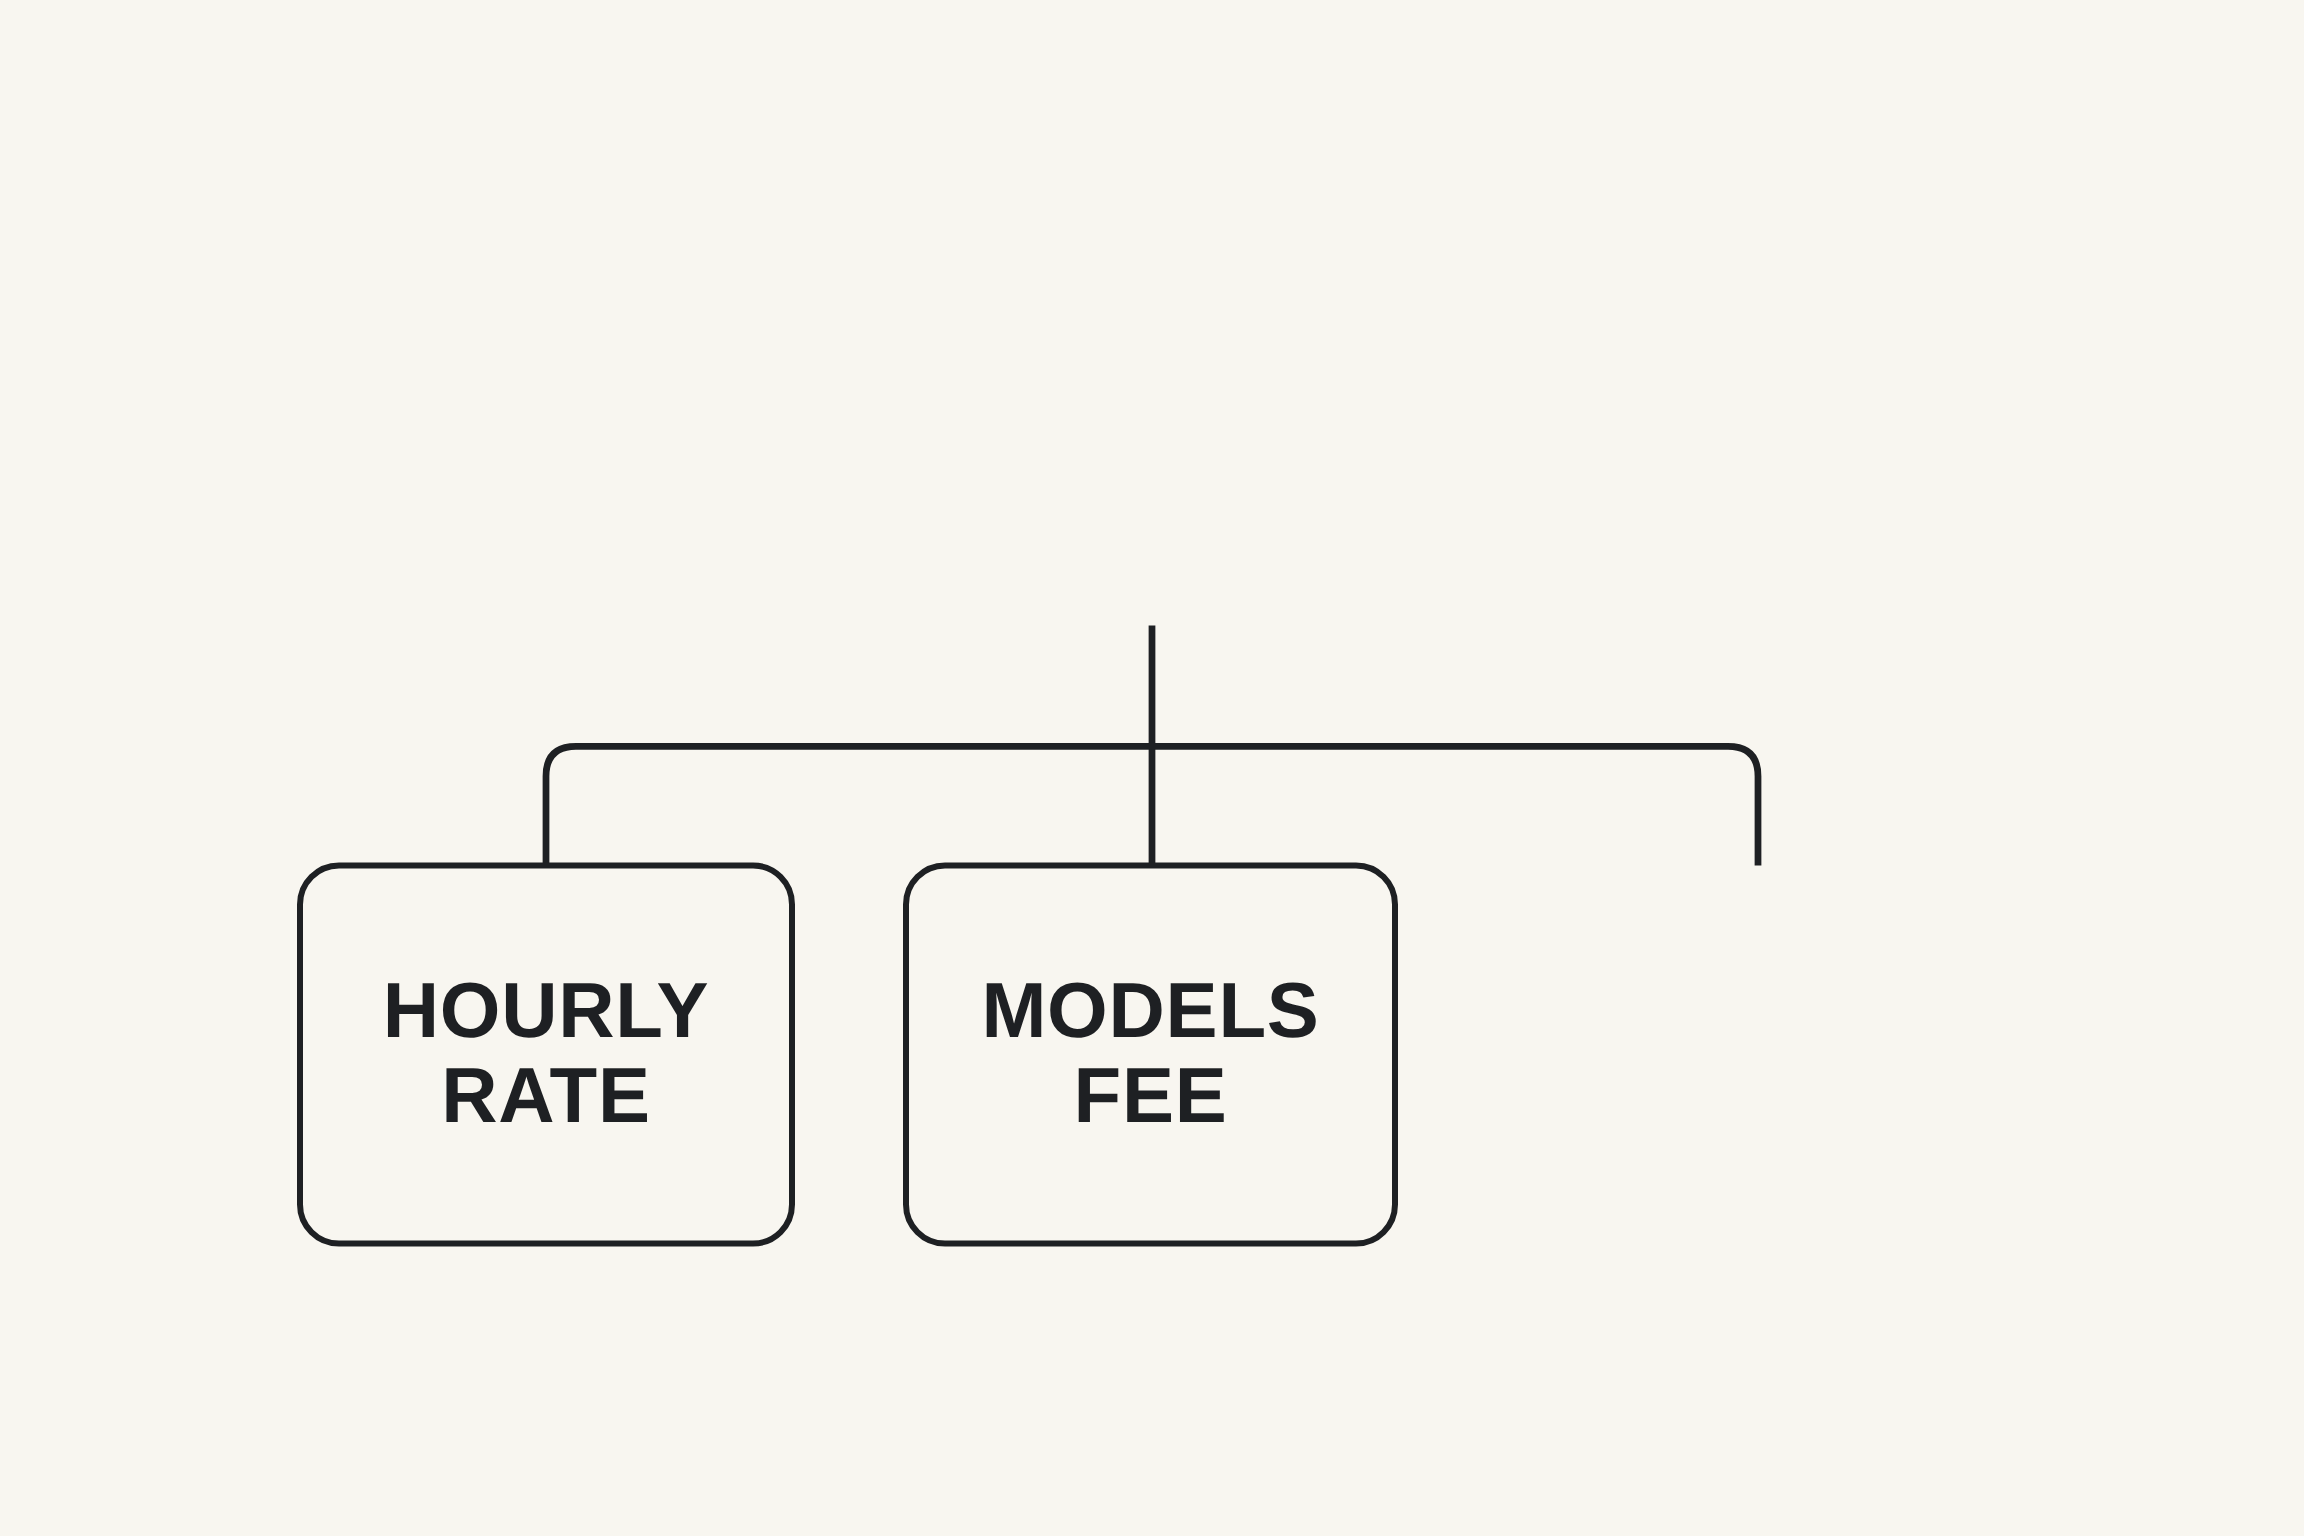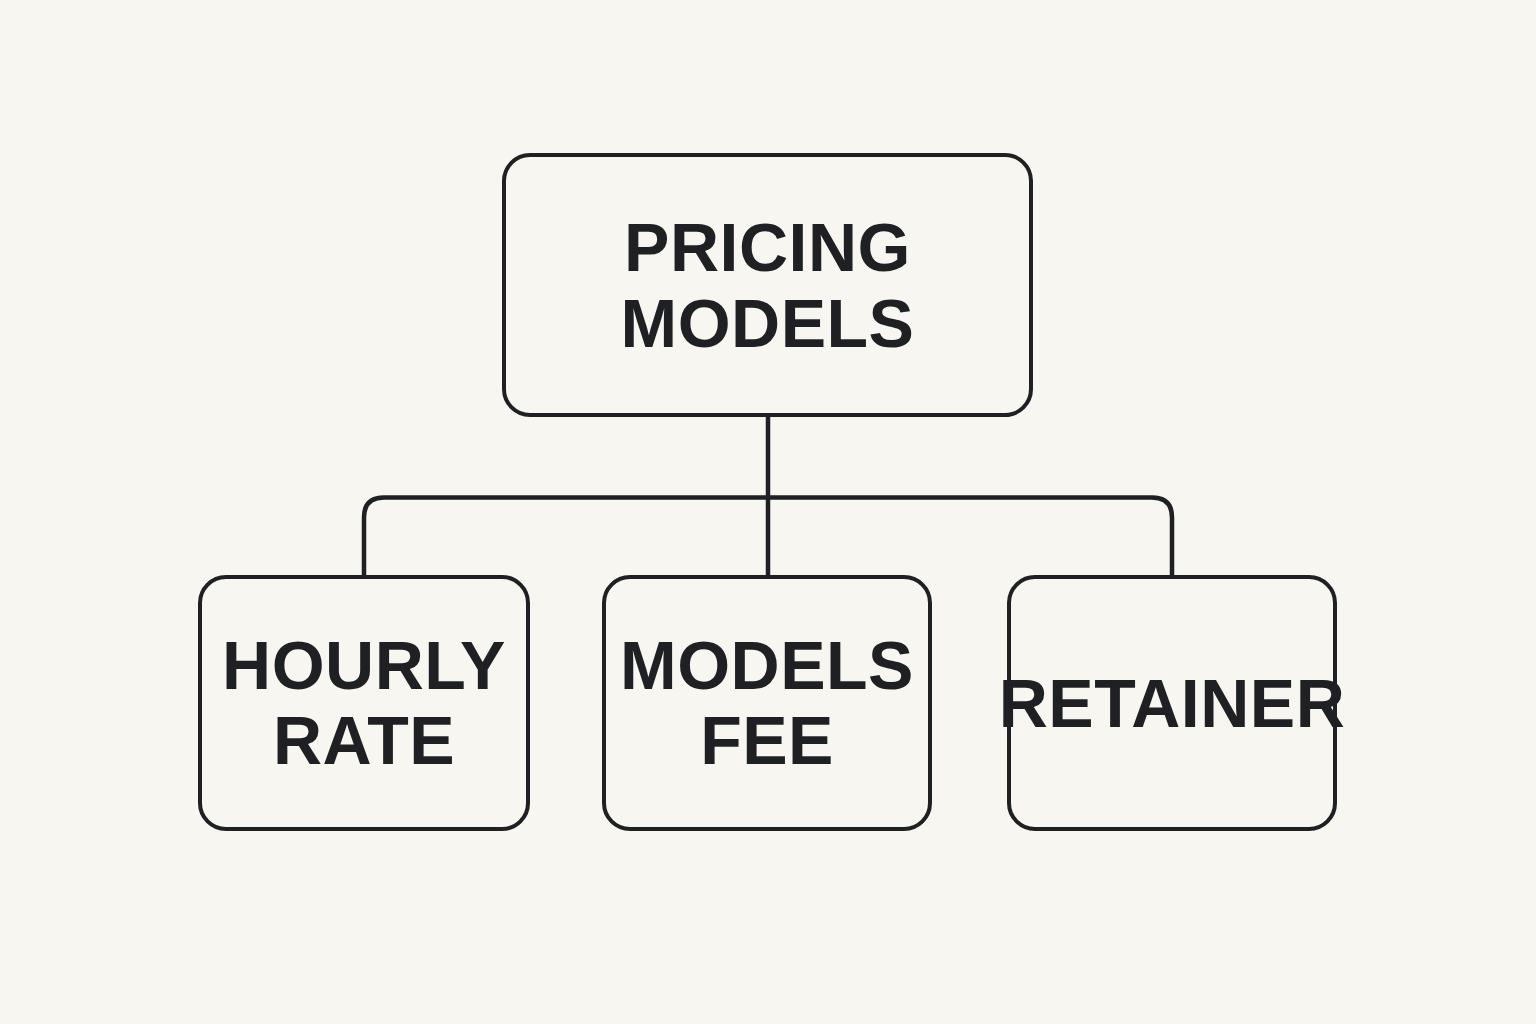--- a/index.html
+++ b/index.html
@@ -43,48 +43,41 @@
   .node .label {
     color: var(--text);
     font-weight: 700;
     white-space: pre-line;
     letter-spacing: 0.5px;
     line-height: 1.12;
   }
   .node.root { left: 502px; top: 153px; width: 531px; height: 264px; }
   .node.root .label { font-size: 68px; }
   .node.child { top: 575px; height: 256px; }
-  .node.child .label { font-size: 68px; line-height: 1.1; }
+  .node.child .label { font-size: 52px; line-height: 1.1; }
   .node.child-1 { left: 198px; width: 332px; }
   .node.child-2 { left: 602px; width: 330px; }
   .node.child-3 { left: 1007px; width: 330px; }
 </style>
 </head>
 <body>
 
 <div class="canvas">
 
   <svg class="connectors" viewBox="0 0 1536 1024" aria-hidden="true">
     <path d="M768 417 L768 577"></path>
     <path d="M768 497.5 L384 497.5 Q364 497.5 364 517.5 L364 577"></path>
     <path d="M768 497.5 L1152 497.5 Q1172 497.5 1172 517.5 L1172 577"></path>
   </svg>
 
-  <div class="node root">
-    <span class="label">PRICING
-MODELS</span>
-  </div>
 
   <div class="node child child-1">
     <span class="label">HOURLY
 RATE</span>
   </div>
 
   <div class="node child child-2">
     <span class="label">MODELS
 FEE</span>
   </div>
 
-  <div class="node child child-3">
-    <span class="label">RETAINER</span>
-  </div>
 
 </div>
 
 </body></html>

